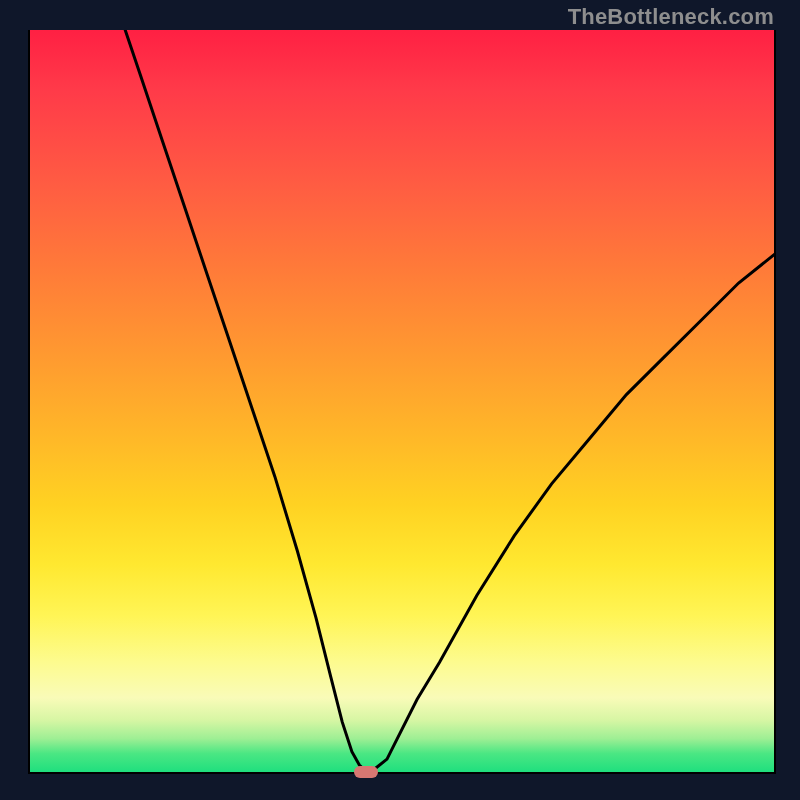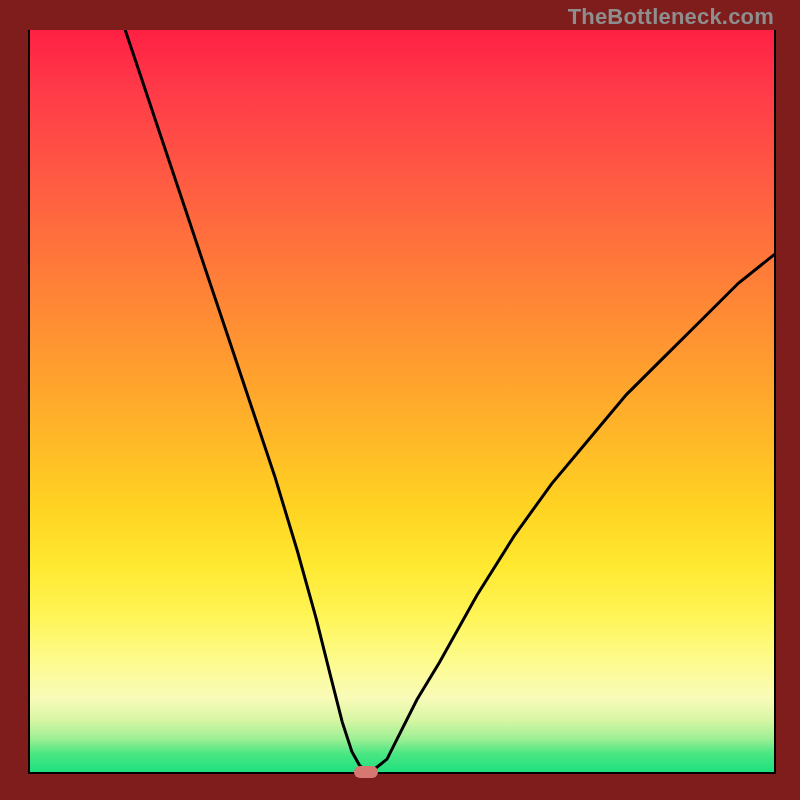--- a/index.html
+++ b/index.html
@@ -9,21 +9,21 @@
     height: 800px;
     background: #000;
     overflow: hidden;
   }
   .frame {
     position: absolute;
     top: 0;
     left: 0;
     width: 800px;
     height: 800px;
-    background: #7f1d1d;
+    background: #0f172a;
   }
   .plot {
     position: absolute;
     left: 28px;
     top: 30px;
     width: 744px;
     height: 742px;
     background: linear-gradient(to bottom,
       #ff2043 0%,
       #ff3a49 8%,

